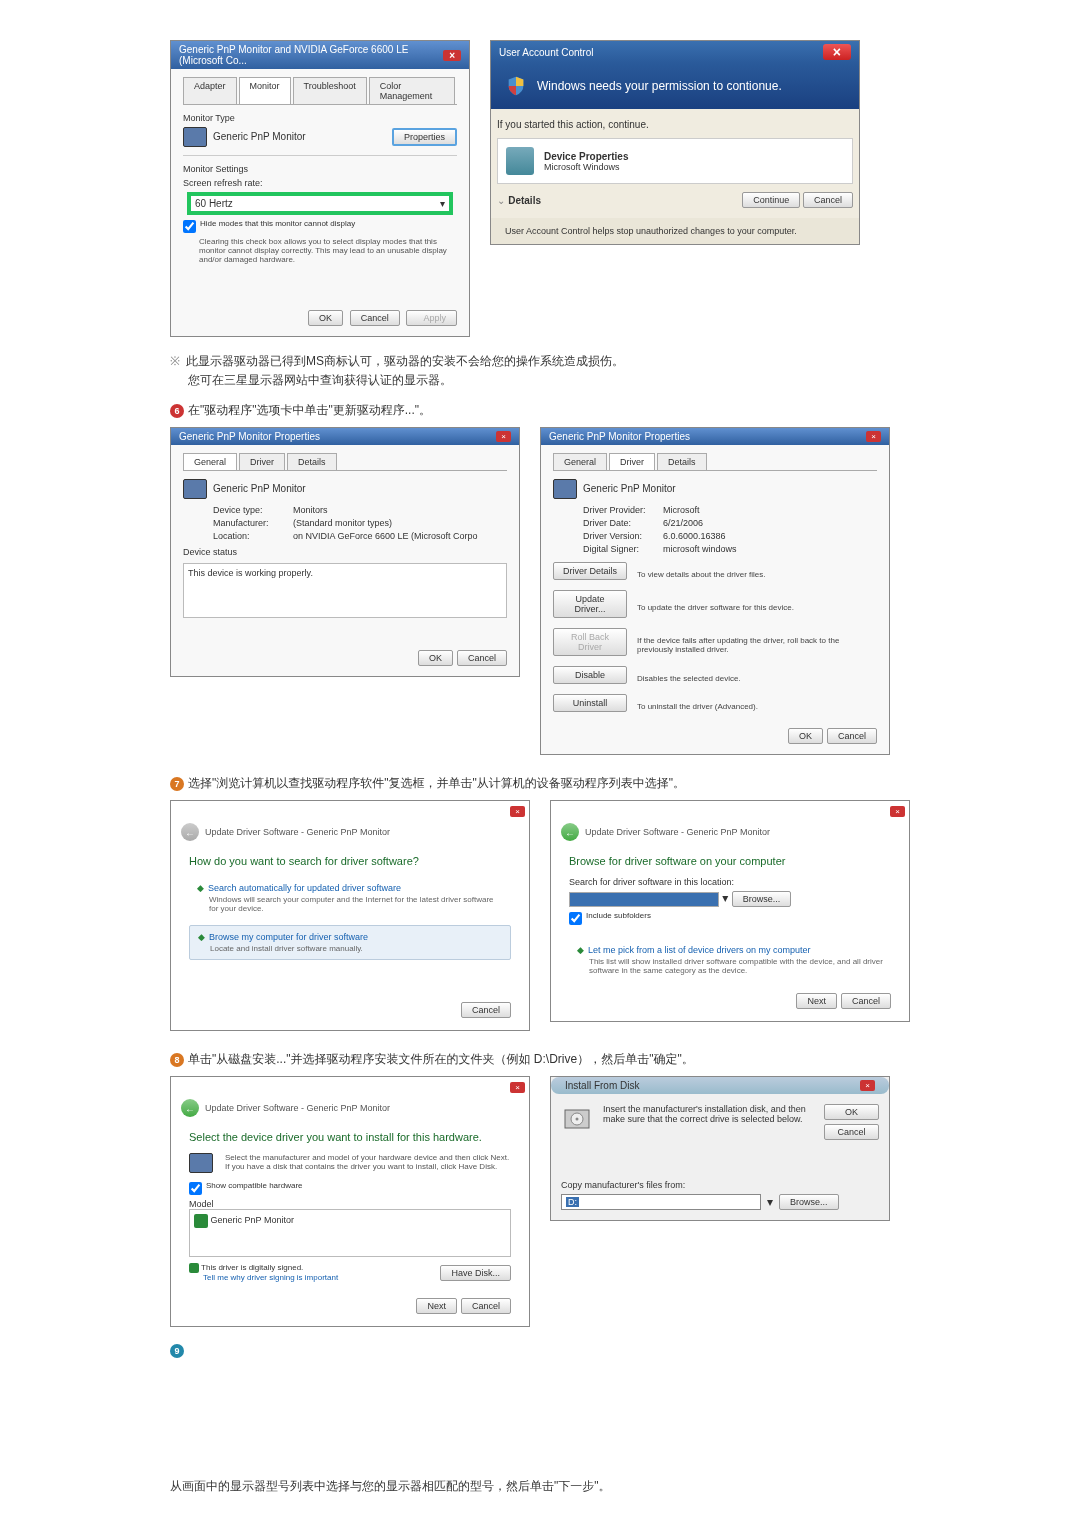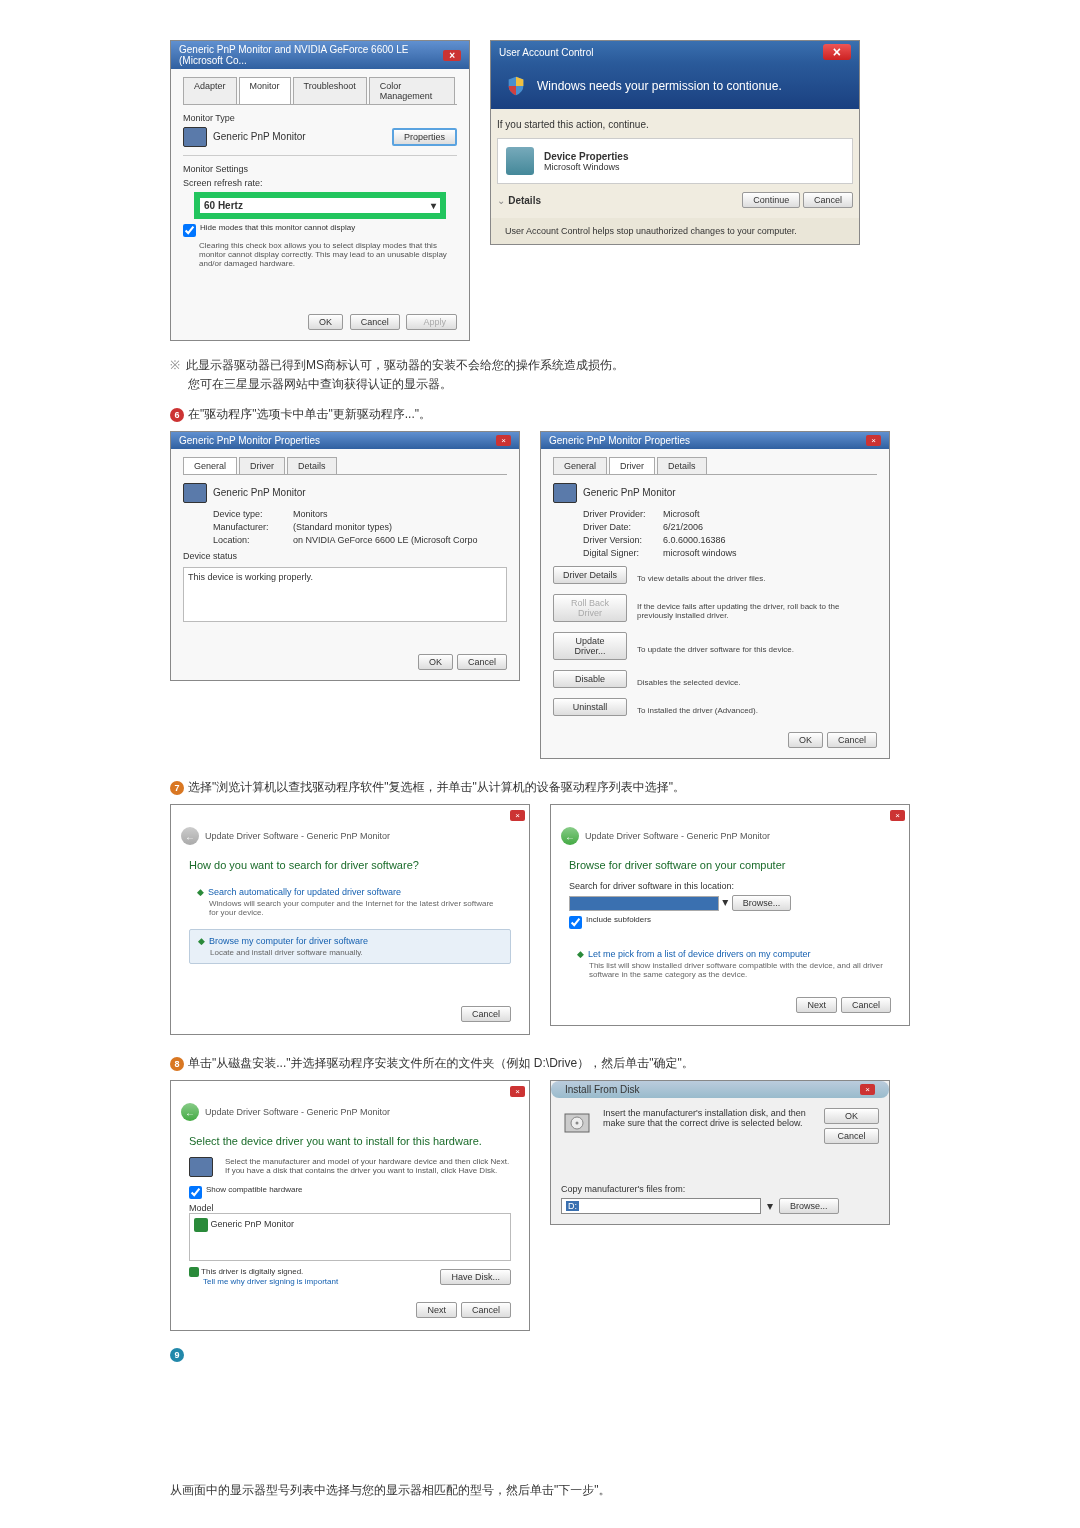--- a/index.html
+++ b/index.html
@@ -9,21 +9,21 @@
     .row { display: flex; gap: 20px; align-items: flex-start; margin-bottom: 15px; }
     
     .dialog { border: 1px solid #888; background: #f0f0f0; font-size: 10px; }
     .dialog-title { background: linear-gradient(to bottom, #6090d0, #3060a0); color: #fff; padding: 3px 8px; display: flex; justify-content: space-between; align-items: center; }
     .dialog-title.red-close .close-x { background: #cc3333; color: #fff; padding: 0 6px; border-radius: 2px; font-weight: bold; }
     .dialog-body { padding: 8px 12px; background: #f8f8f8; }
     .tabs { display: flex; border-bottom: 1px solid #aaa; margin-bottom: 8px; }
     .tab { padding: 3px 10px; border: 1px solid #aaa; border-bottom: none; background: #eee; margin-right: 2px; font-size: 9px; }
     .tab.active { background: #fff; }
     .section-label { font-size: 9px; margin: 4px 0; }
-    .inset-box { border: 6px solid #22c55e; background: #fff; padding: 6px; margin: 4px 11px; font-weight: bold; }
+    .inset-box { border: 4px solid #22c55e; background: #fff; padding: 6px; margin: 4px 4px; }
     .btn { display: inline-block; border: 1px solid #999; background: linear-gradient(to bottom, #fff, #ddd); padding: 2px 10px; font-size: 9px; border-radius: 2px; }
     .btn-row { text-align: right; padding: 6px 0 2px; }
     .btn-row .btn { margin-left: 4px; }
     
     .uac { width: 370px; }
     .uac-header { background: linear-gradient(to bottom, #2a5a9a, #1a4080); padding: 12px 14px; color: #fff; display: flex; align-items: center; gap: 10px; }
     .shield { width: 22px; height: 22px; display: inline-block; }
     .shield svg { width: 100%; height: 100%; }
     .uac-body { background: #f0ece0; padding: 10px 6px; }
     .uac-inner { background: #fff; border: 1px solid #ccc; padding: 8px; display: flex; gap: 10px; align-items: center; margin-bottom: 8px; }
@@ -232,34 +232,34 @@
               <span class="prop-label">Digital Signer:</span>
               <span>microsoft windows</span>
             </div>
       </div>
       <div style="margin-top:8px;">
         <div class="drv-row">
               <span class="drv-btn">Driver Details</span>
               <span class="drv-desc">To view details about the driver files.</span>
             </div>
         <div class="drv-row">
+              <span class="drv-btn">Update Driver...</span>
+              <span class="drv-desc">To update the driver software for this device.</span>
+            </div>
+        <div class="drv-row">
               <span class="drv-btn" style="color:#aaa;">Roll Back Driver</span>
               <span class="drv-desc">If the device fails after updating the driver, roll back to the previously installed driver.</span>
             </div>
         <div class="drv-row">
-              <span class="drv-btn">Update Driver...</span>
-              <span class="drv-desc">To update the driver software for this device.</span>
-            </div>
-        <div class="drv-row">
               <span class="drv-btn">Disable</span>
               <span class="drv-desc">Disables the selected device.</span>
             </div>
         <div class="drv-row">
               <span class="drv-btn">Uninstall</span>
-              <span class="drv-desc">To installed the driver (Advanced).</span>
+              <span class="drv-desc">To uninstall the driver (Advanced).</span>
             </div>
       </div>
       <div class="btn-row"><span class="btn">OK</span><span class="btn">Cancel</span></div>
     </div>
   </div>
 </div>
 
 <div class="step" style="margin-top:20px;"><span class="step-num step-7">7</span><span>选择"浏览计算机以查找驱动程序软件"复选框，并单击"从计算机的设备驱动程序列表中选择"。</span></div>
 
 <div class="row">

